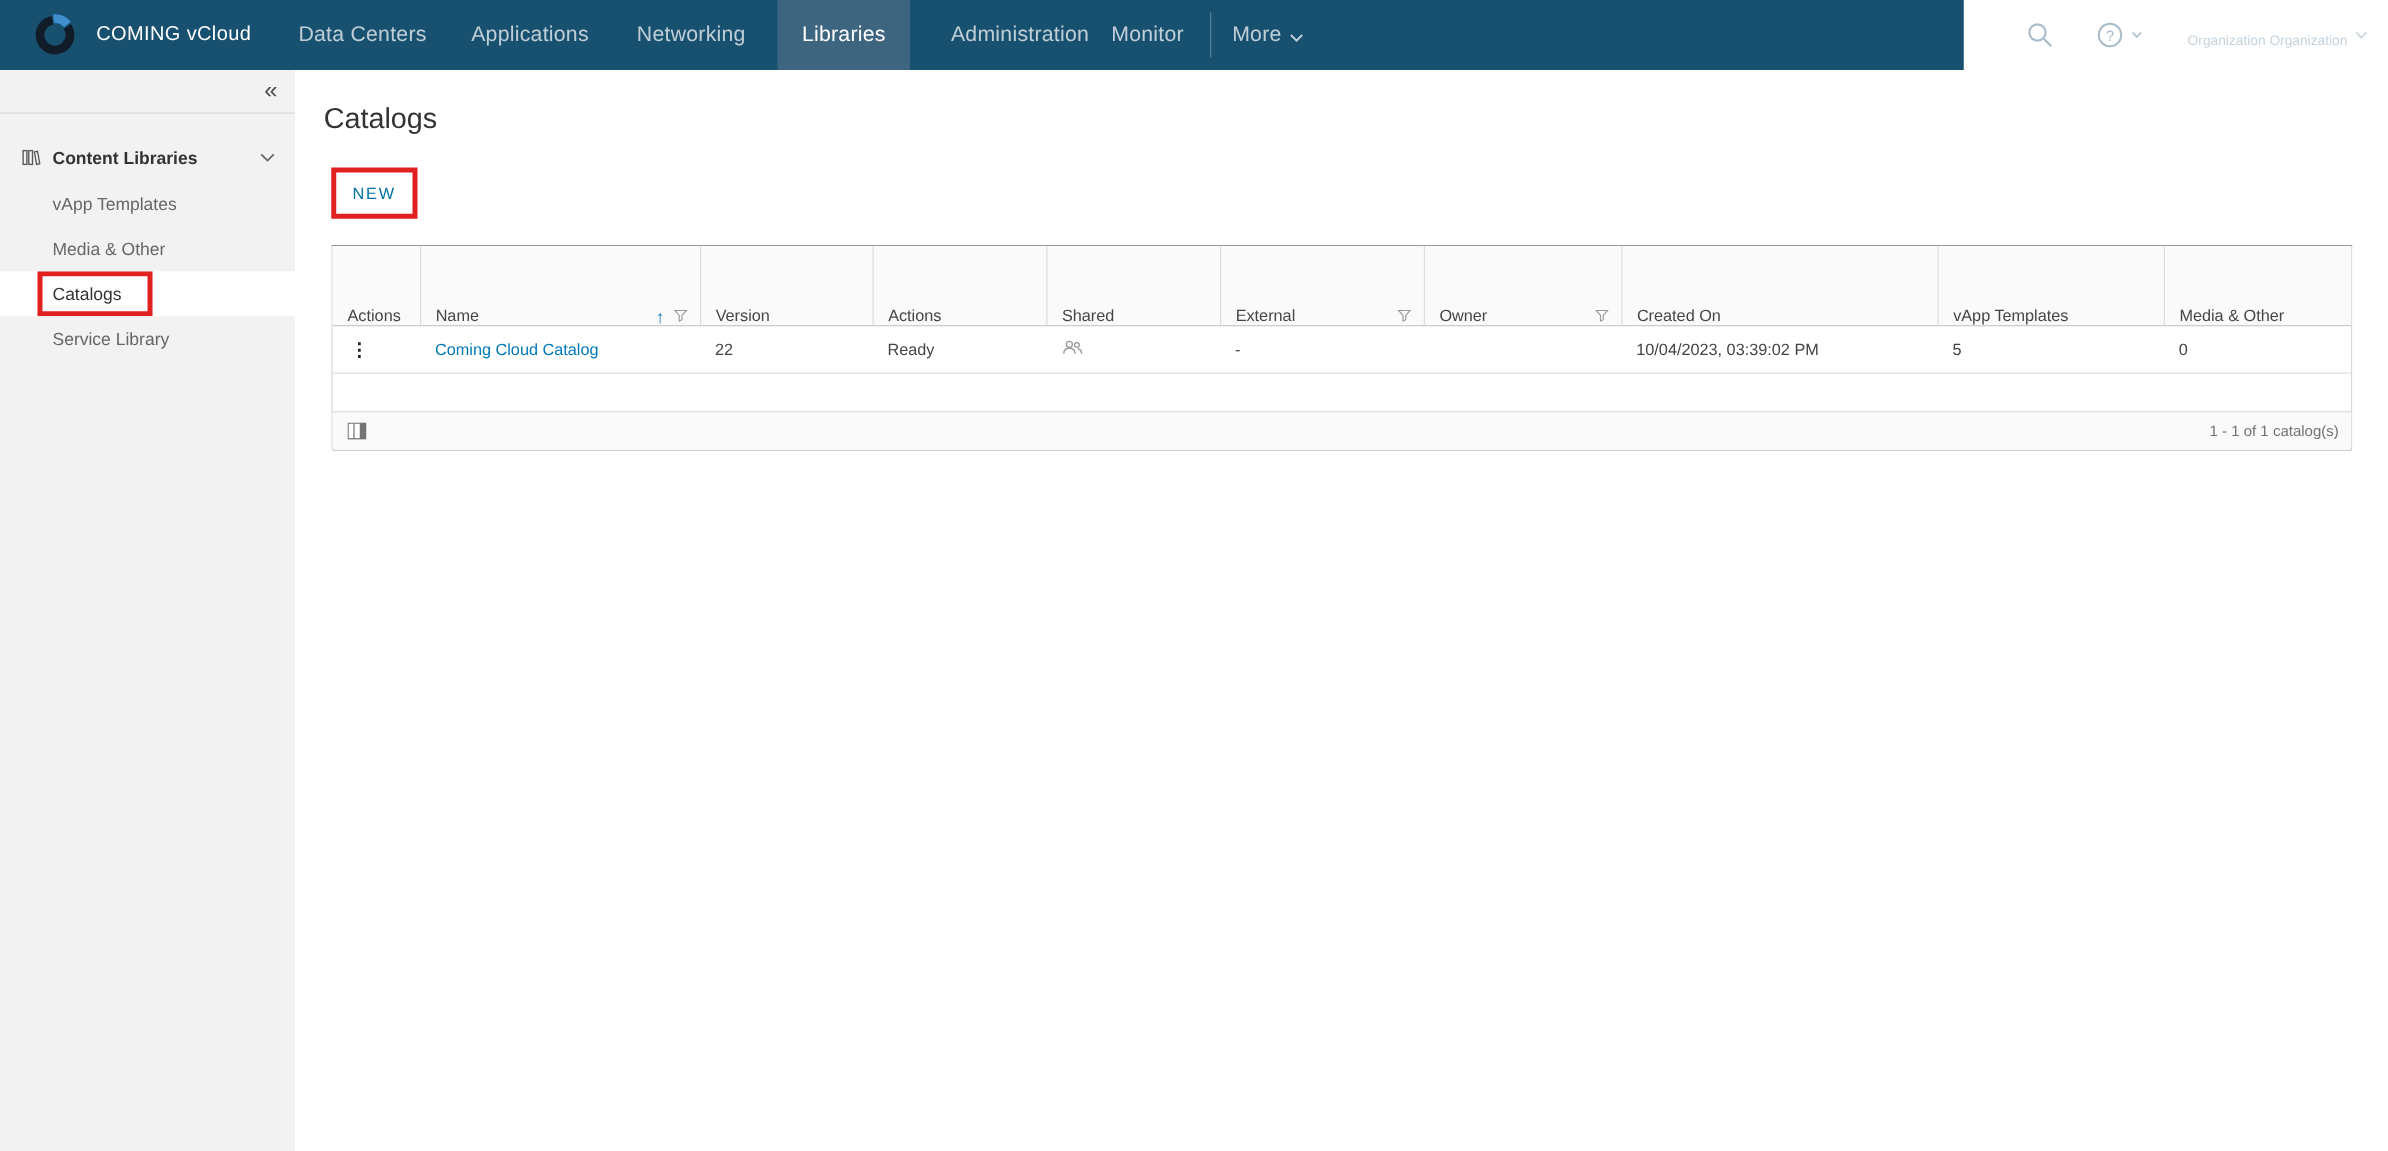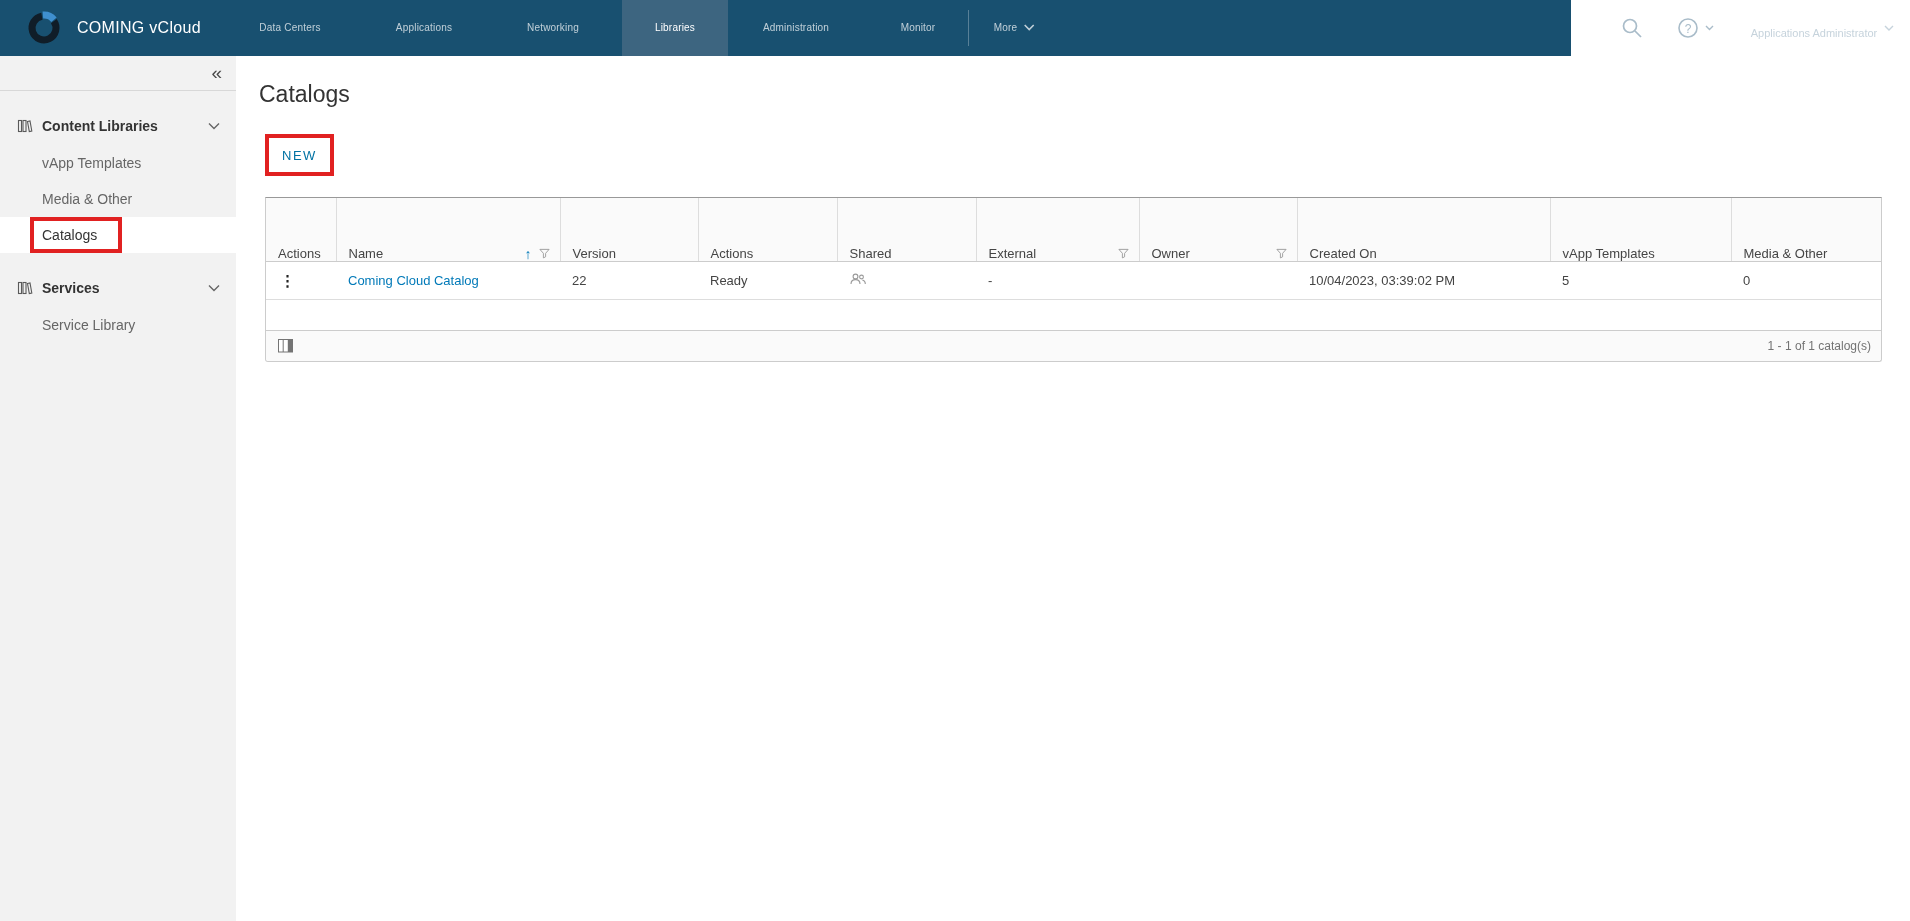--- a/index.html
+++ b/index.html
@@ -18,21 +18,21 @@
   }
   
   .topnav{
     position:absolute;top:0;left:0;width:1571px;height:56px;
     background:var(--header-bg);
   }
   .logo-wrap{position:absolute;left:24px;top:8px;display:flex;align-items:center;gap:13px;}
   .brand{color:#fff;font-size:16px;font-weight:500;letter-spacing:.3px;}
   .nav-tab{
     position:absolute;top:0;height:56px;line-height:56px;
-    color:rgba(255,255,255,.72);font-size:10px;letter-spacing:.2px;
+    color:rgba(255,255,255,.72);font-size:17px;letter-spacing:.2px;
     transform:translateX(-50%);white-space:nowrap;cursor:pointer;
   }
   .nav-tab.selected{
     transform:none;display:flex;align-items:center;justify-content:center;
     background:var(--header-selected);color:#fff;
   }
   .nav-sep{
     position:absolute;top:10px;height:36px;width:1px;background:rgba(255,255,255,.28);
   }
   .more-chevron{margin-left:6px;display:inline-block;vertical-align:middle;}
@@ -125,21 +125,21 @@
         <path d="M18.87 7.05 A13 13 0 0 1 29.96 11.64" fill="none" stroke="#3F8FCE" stroke-width="7"></path>
       </svg>
     </span>
     <span class="brand">COMING vCloud</span>
   </div>
 
   <span class="nav-tab" style="left:290px">Data Centers</span>
   <span class="nav-tab" style="left:424px">Applications</span>
   <span class="nav-tab" style="left:553px">Networking</span>
   <span class="nav-tab selected" style="left:622px;width:106px">Libraries</span>
-  <span class="nav-tab" style="left:796px">Administration</span>
+  <span class="nav-tab" style="left:816px">Administration</span>
   <span class="nav-tab" style="left:918px">Monitor</span>
   <span class="nav-sep" style="left:968px"></span>
   <span class="nav-tab" style="left:1014px">
     <span>More</span><span class="more-chevron"><svg width="11" height="7" viewBox="0 0 11 7">
           <polyline points="1,1 5.5,5.5 10,1" fill="none" stroke="rgba(255,255,255,.72)" stroke-width="1.6"></polyline>
         </svg></span>
   </span>
 
   <span class="iconbtn" style="left:1620px">
     <svg width="24" height="24" viewBox="0 0 24 24">
@@ -153,21 +153,21 @@
         <circle cx="12" cy="13" r="9" fill="none" stroke="#A9BCC9" stroke-width="1.6"></circle>
         <text x="12" y="17.5" text-anchor="middle" font-size="12" fill="#A9BCC9" font-family="Liberation Sans, sans-serif">?</text>
       </svg>
     <svg width="9" height="6" viewBox="0 0 9 6" style="margin-left:3px">
         <polyline points="1,1 4.5,4.5 8,1" fill="none" stroke="#A9BCC9" stroke-width="1.4"></polyline>
       </svg>
   </span>
   <span class="nav-sep" style="left:1736px;top:14px;height:28px"></span>
   <div class="user-block">
     <div class="user-name">demo</div>
-    <div class="user-role">Applications Administrator</div>
+    <div class="user-role">Organization Organization</div>
   </div>
   <span class="iconbtn" style="left:1884px">
     <svg width="10" height="7" viewBox="0 0 10 7">
         <polyline points="1,1 5,5 9,1" fill="none" stroke="#C6D3DC" stroke-width="1.4"></polyline>
       </svg>
   </span>
 </header>
 
 <aside class="sidebar">
   <div class="collapse-row">
@@ -194,35 +194,20 @@
     <span>vApp Templates</span>
   </div>
   <div class="side-item">
     <span>Media &amp; Other</span>
   </div>
   <div class="side-item selected">
     <span>Catalogs</span>
     <span class="side-annotation"></span>
   </div>
 
-  <div class="section-header">
-    <span style="display:flex;">
-      <svg width="16" height="16" viewBox="0 0 16 16">
-          <rect x="1.5" y="2.5" width="3" height="11" fill="none" stroke="#5A5A5A" stroke-width="1.1"></rect>
-          <rect x="6" y="2.5" width="3" height="11" fill="none" stroke="#5A5A5A" stroke-width="1.1"></rect>
-          <path d="M10.5 3.5 L13 3 L14.8 13 L12.3 13.5 Z" fill="none" stroke="#5A5A5A" stroke-width="1.1"></path>
-        </svg>
-    </span>
-    <span>Services</span>
-    <span class="chev">
-        <svg width="12" height="8" viewBox="0 0 12 8">
-          <polyline points="1,1.5 6,6.5 11,1.5" fill="none" stroke="#666" stroke-width="1.4"></polyline>
-        </svg>
-      </span>
-  </div>
   <div class="side-item">
     <span>Service Library</span>
   </div>
 </aside>
 
 <main class="main">
   <h1 class="page-title">Catalogs</h1>
 
   <div class="new-annotation">
     <button class="new-btn">NEW</button>

